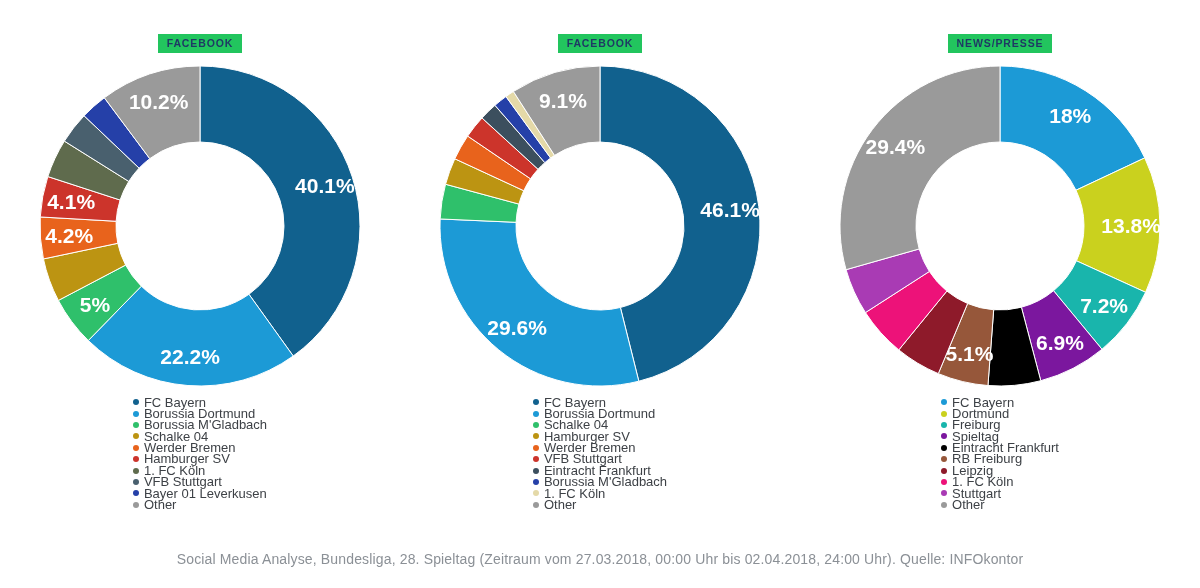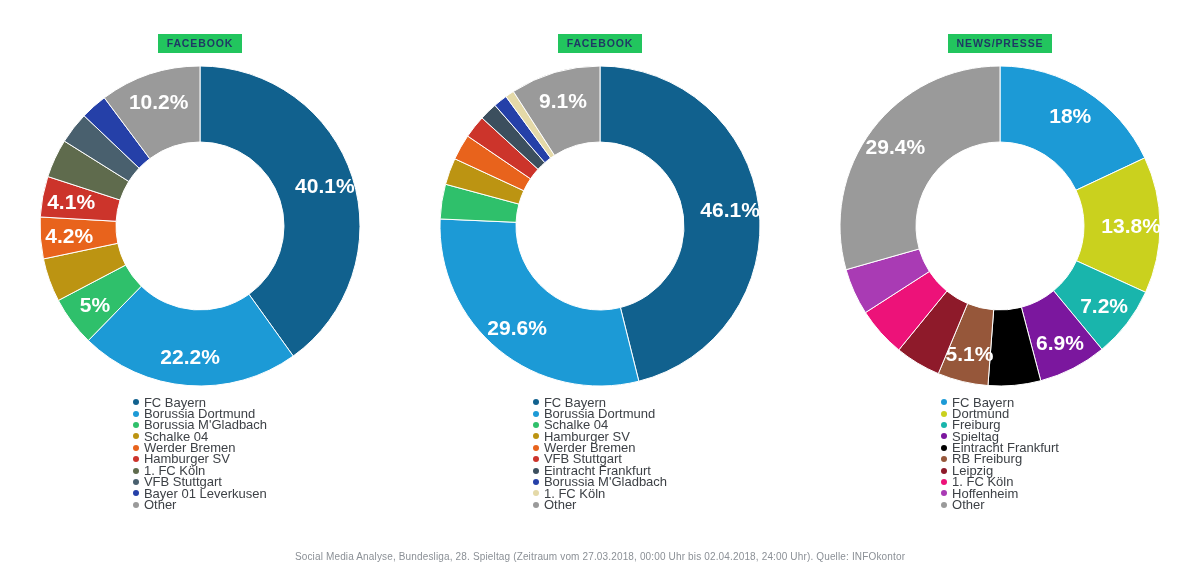--- a/index.html
+++ b/index.html
@@ -83,21 +83,21 @@
     color: #3d4146;
     white-space: nowrap;
     line-height: 11.4px;
   }
   .caption {
     position: absolute;
     left: 0;
     top: 551px;
     width: 1200px;
     text-align: center;
-    font-size: 10px;
+    font-size: 14px;
     color: #8b9096;
     letter-spacing: 0.15px;
   }
 </style>
 </head>
 <body>
 
 <div class="charts-row">
 
   <div class="chart-panel">
@@ -279,21 +279,21 @@
         <li class="legend-item">
           <span class="legend-dot" style="background: rgb(142, 26, 42);"></span>
           <span class="legend-text">Leipzig</span>
         </li>
         <li class="legend-item">
           <span class="legend-dot" style="background: rgb(237, 18, 121);"></span>
           <span class="legend-text">1. FC Köln</span>
         </li>
         <li class="legend-item">
           <span class="legend-dot" style="background: rgb(169, 59, 180);"></span>
-          <span class="legend-text">Hoffenheim</span>
+          <span class="legend-text">Stuttgart</span>
         </li>
         <li class="legend-item">
           <span class="legend-dot" style="background: rgb(154, 154, 154);"></span>
           <span class="legend-text">Other</span>
         </li>
       </ul>
   </div>
 
 </div>
 

